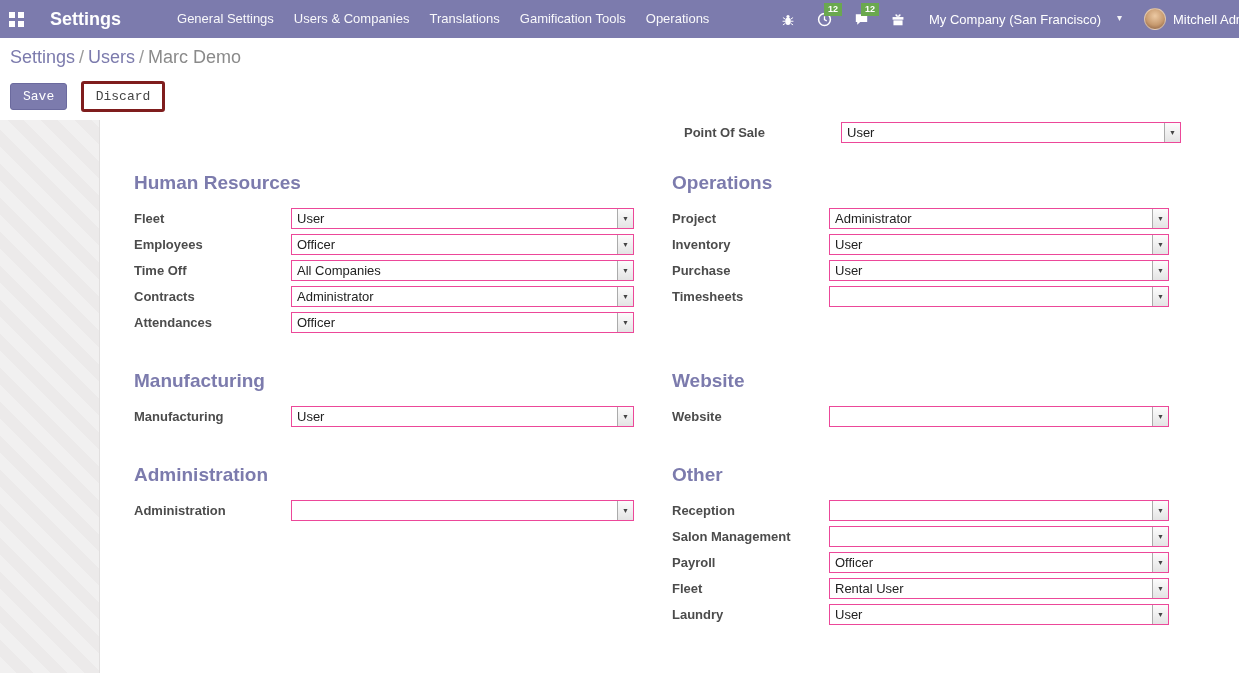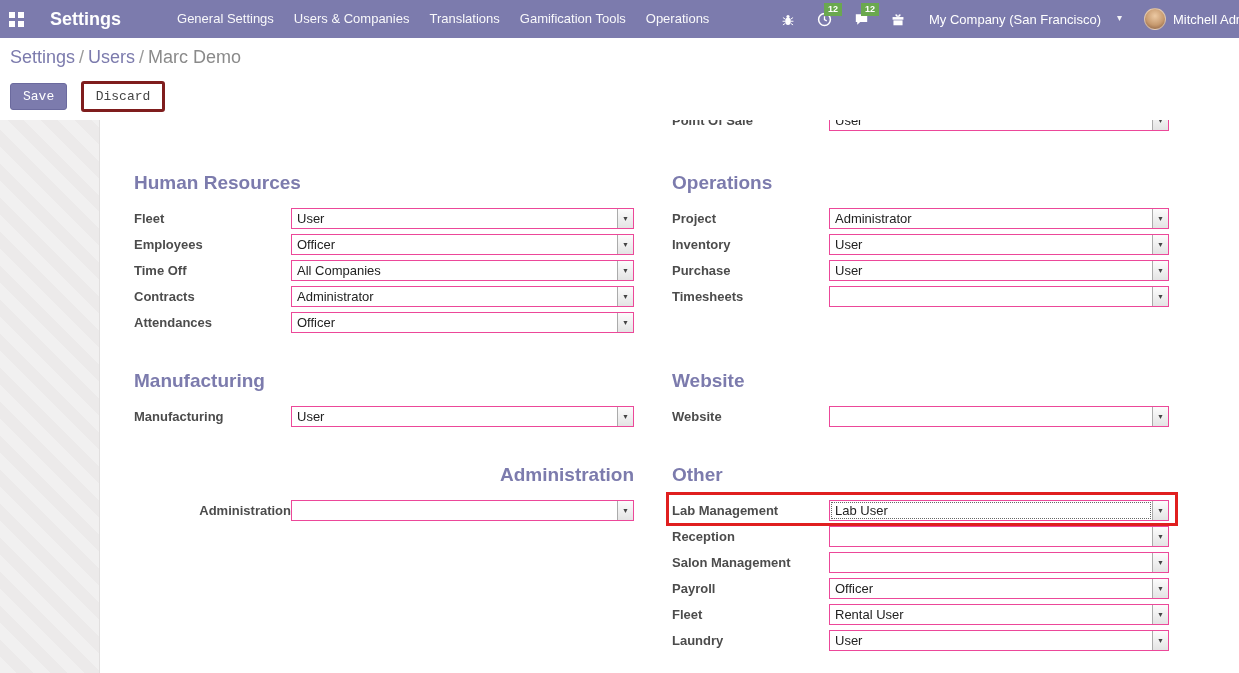--- a/index.html
+++ b/index.html
@@ -46,21 +46,21 @@
   .form-rel{position:relative;}
   .form-grid{display:grid;grid-template-columns:500px 497px;column-gap:38px;row-gap:32px;padding-top:52px;}
   .section-title{font-size:19px;font-weight:bold;color:var(--accent);margin:0 0 14px;}
   .field-row{display:flex;align-items:center;margin-bottom:5px;position:relative;}
   .field-label{width:157px;flex:0 0 auto;font-size:13px;font-weight:bold;color:#4c4c4c;white-space:nowrap;}
   .select{flex:1;display:flex;align-items:stretch;height:21px;background:#fff;border:1px solid #ec4899;cursor:pointer;}
   .sel-val{flex:1;display:flex;align-items:center;font-size:13px;color:#222;padding:0 5px;overflow:hidden;white-space:nowrap;}
   .sel-arrow{width:16px;flex:0 0 auto;border-left:1px solid #ababab;background:linear-gradient(#fcfcfc,#e4e4e4);display:flex;align-items:center;justify-content:center;font-size:7px;color:#444;}
   .select.focused .sel-val{outline:1px dotted #666;outline-offset:-2px;}
   .field-row.highlighted::after{content:"";position:absolute;left:-6px;right:-9px;top:-8px;bottom:-5px;border:3px solid var(--highlight-red);pointer-events:none;}
-  .clipped-row{position:absolute;top:-10px;left:538px;width:497px;margin:0;}
+  .clipped-row{position:absolute;top:-10px;left:538px;width:497px;margin:12px;}
 </style>
 </head>
 <body>
 
 <header class="topbar">
   <div class="apps-icon">
     <span></span>
       <span></span>
       <span></span>
       <span></span>
@@ -214,39 +214,32 @@
           <div class="section" style="grid-area: 2 / 2;">
             <h2 class="section-title">Website</h2>
             <div class="field-row">
               <label class="field-label">Website</label>
               <div class="select">
                 <span class="sel-val"></span>
                 <span class="sel-arrow">▼</span>
               </div>
             </div>
           </div>
-          <div class="section" style="grid-area: 3 / 1; text-align: right;">
+          <div class="section" style="grid-area: 3 / 1;">
             <h2 class="section-title">Administration</h2>
             <div class="field-row">
               <label class="field-label">Administration</label>
               <div class="select">
                 <span class="sel-val"></span>
                 <span class="sel-arrow">▼</span>
               </div>
             </div>
           </div>
           <div class="section" style="grid-area: 3 / 2;">
             <h2 class="section-title">Other</h2>
-            <div class="field-row highlighted">
-              <label class="field-label">Lab Management</label>
-              <div class="select focused">
-                <span class="sel-val">Lab User</span>
-                <span class="sel-arrow">▼</span>
-              </div>
-            </div>
             <div class="field-row">
               <label class="field-label">Reception</label>
               <div class="select">
                 <span class="sel-val"></span>
                 <span class="sel-arrow">▼</span>
               </div>
             </div>
             <div class="field-row">
               <label class="field-label">Salon Management</label>
               <div class="select">

